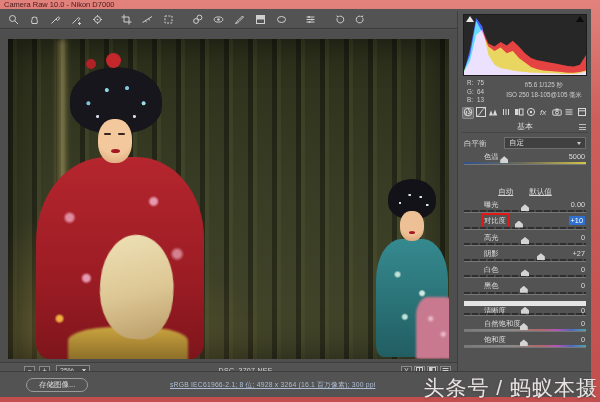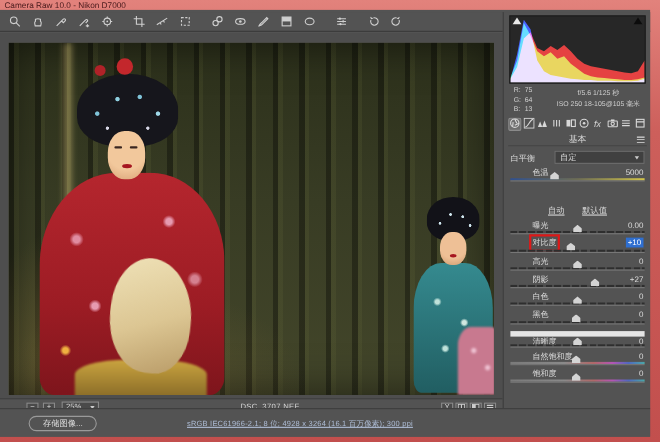--- a/index.html
+++ b/index.html
@@ -470,13 +470,14 @@
           </div>
         </div>
     </div>
 
     <div class="bbar">
       <div class="savebtn">存储图像...</div>
       <div class="wflink">sRGB IEC61966-2.1; 8 位; 4928 x 3264 (16.1 百万像素); 300 ppi</div>
     </div>
   </div>
 
+  <div class="watermark">头条号 / 蚂蚁本摄</div>
 </div>
 
 </body></html>

